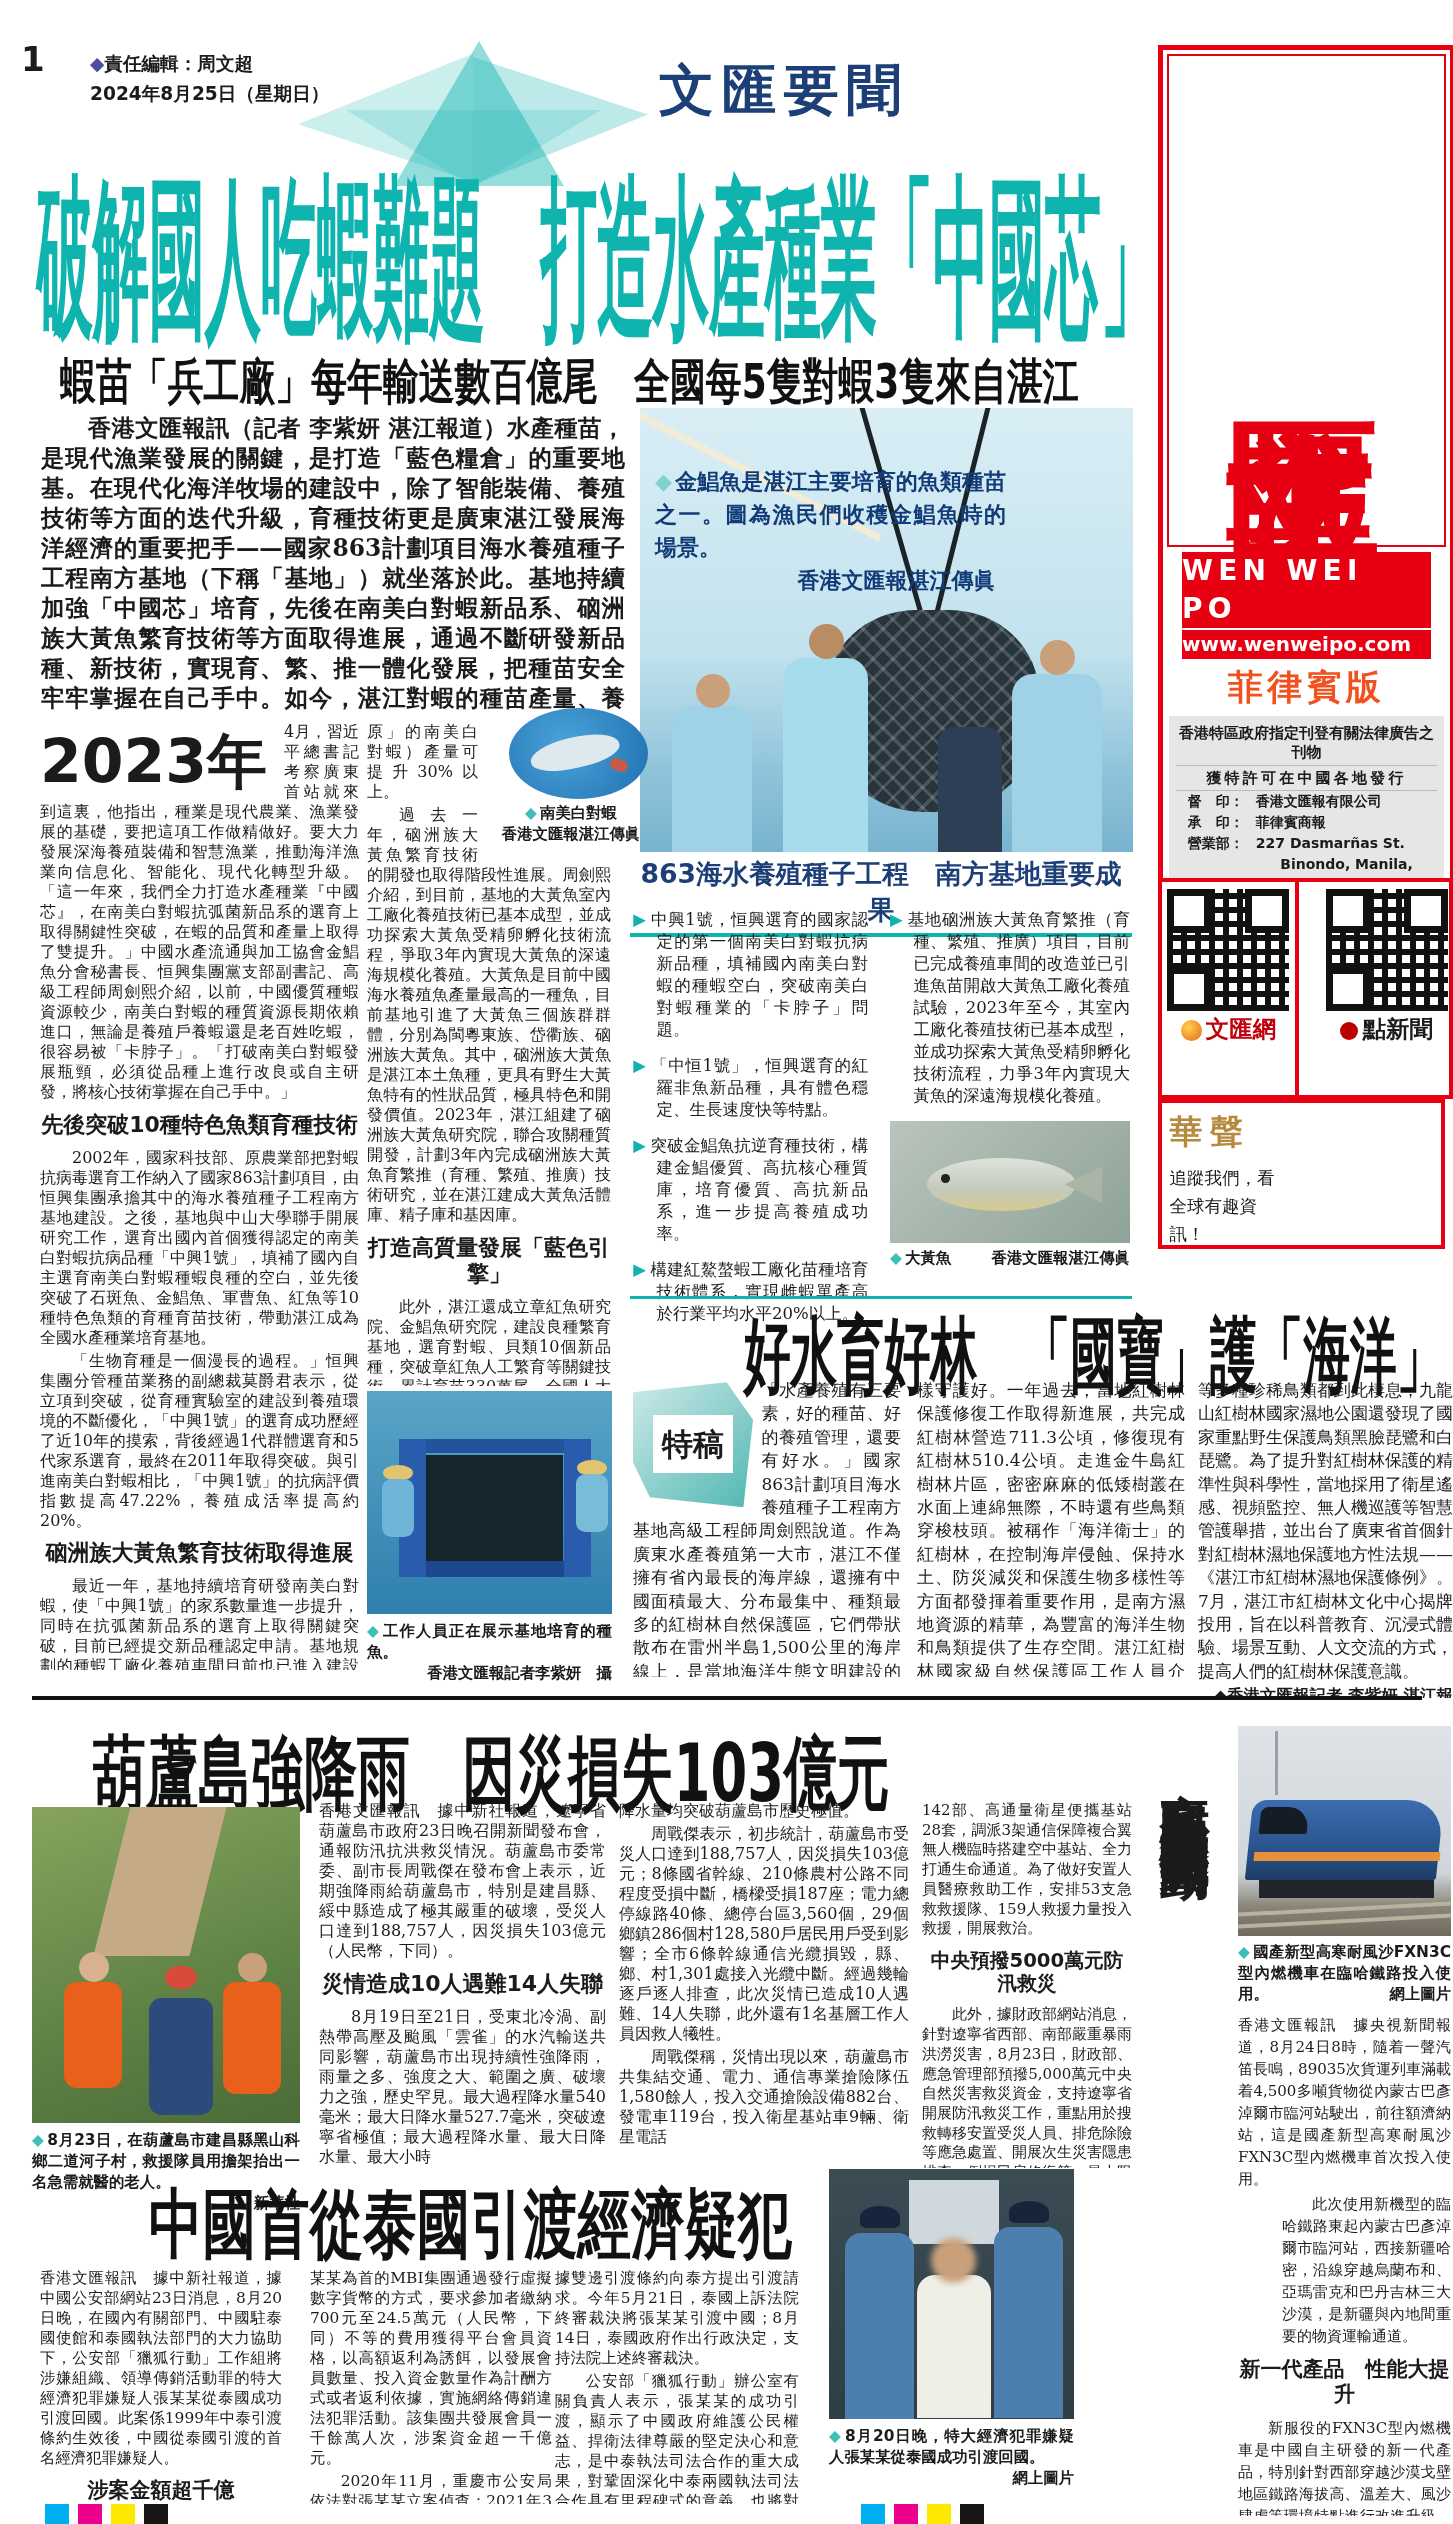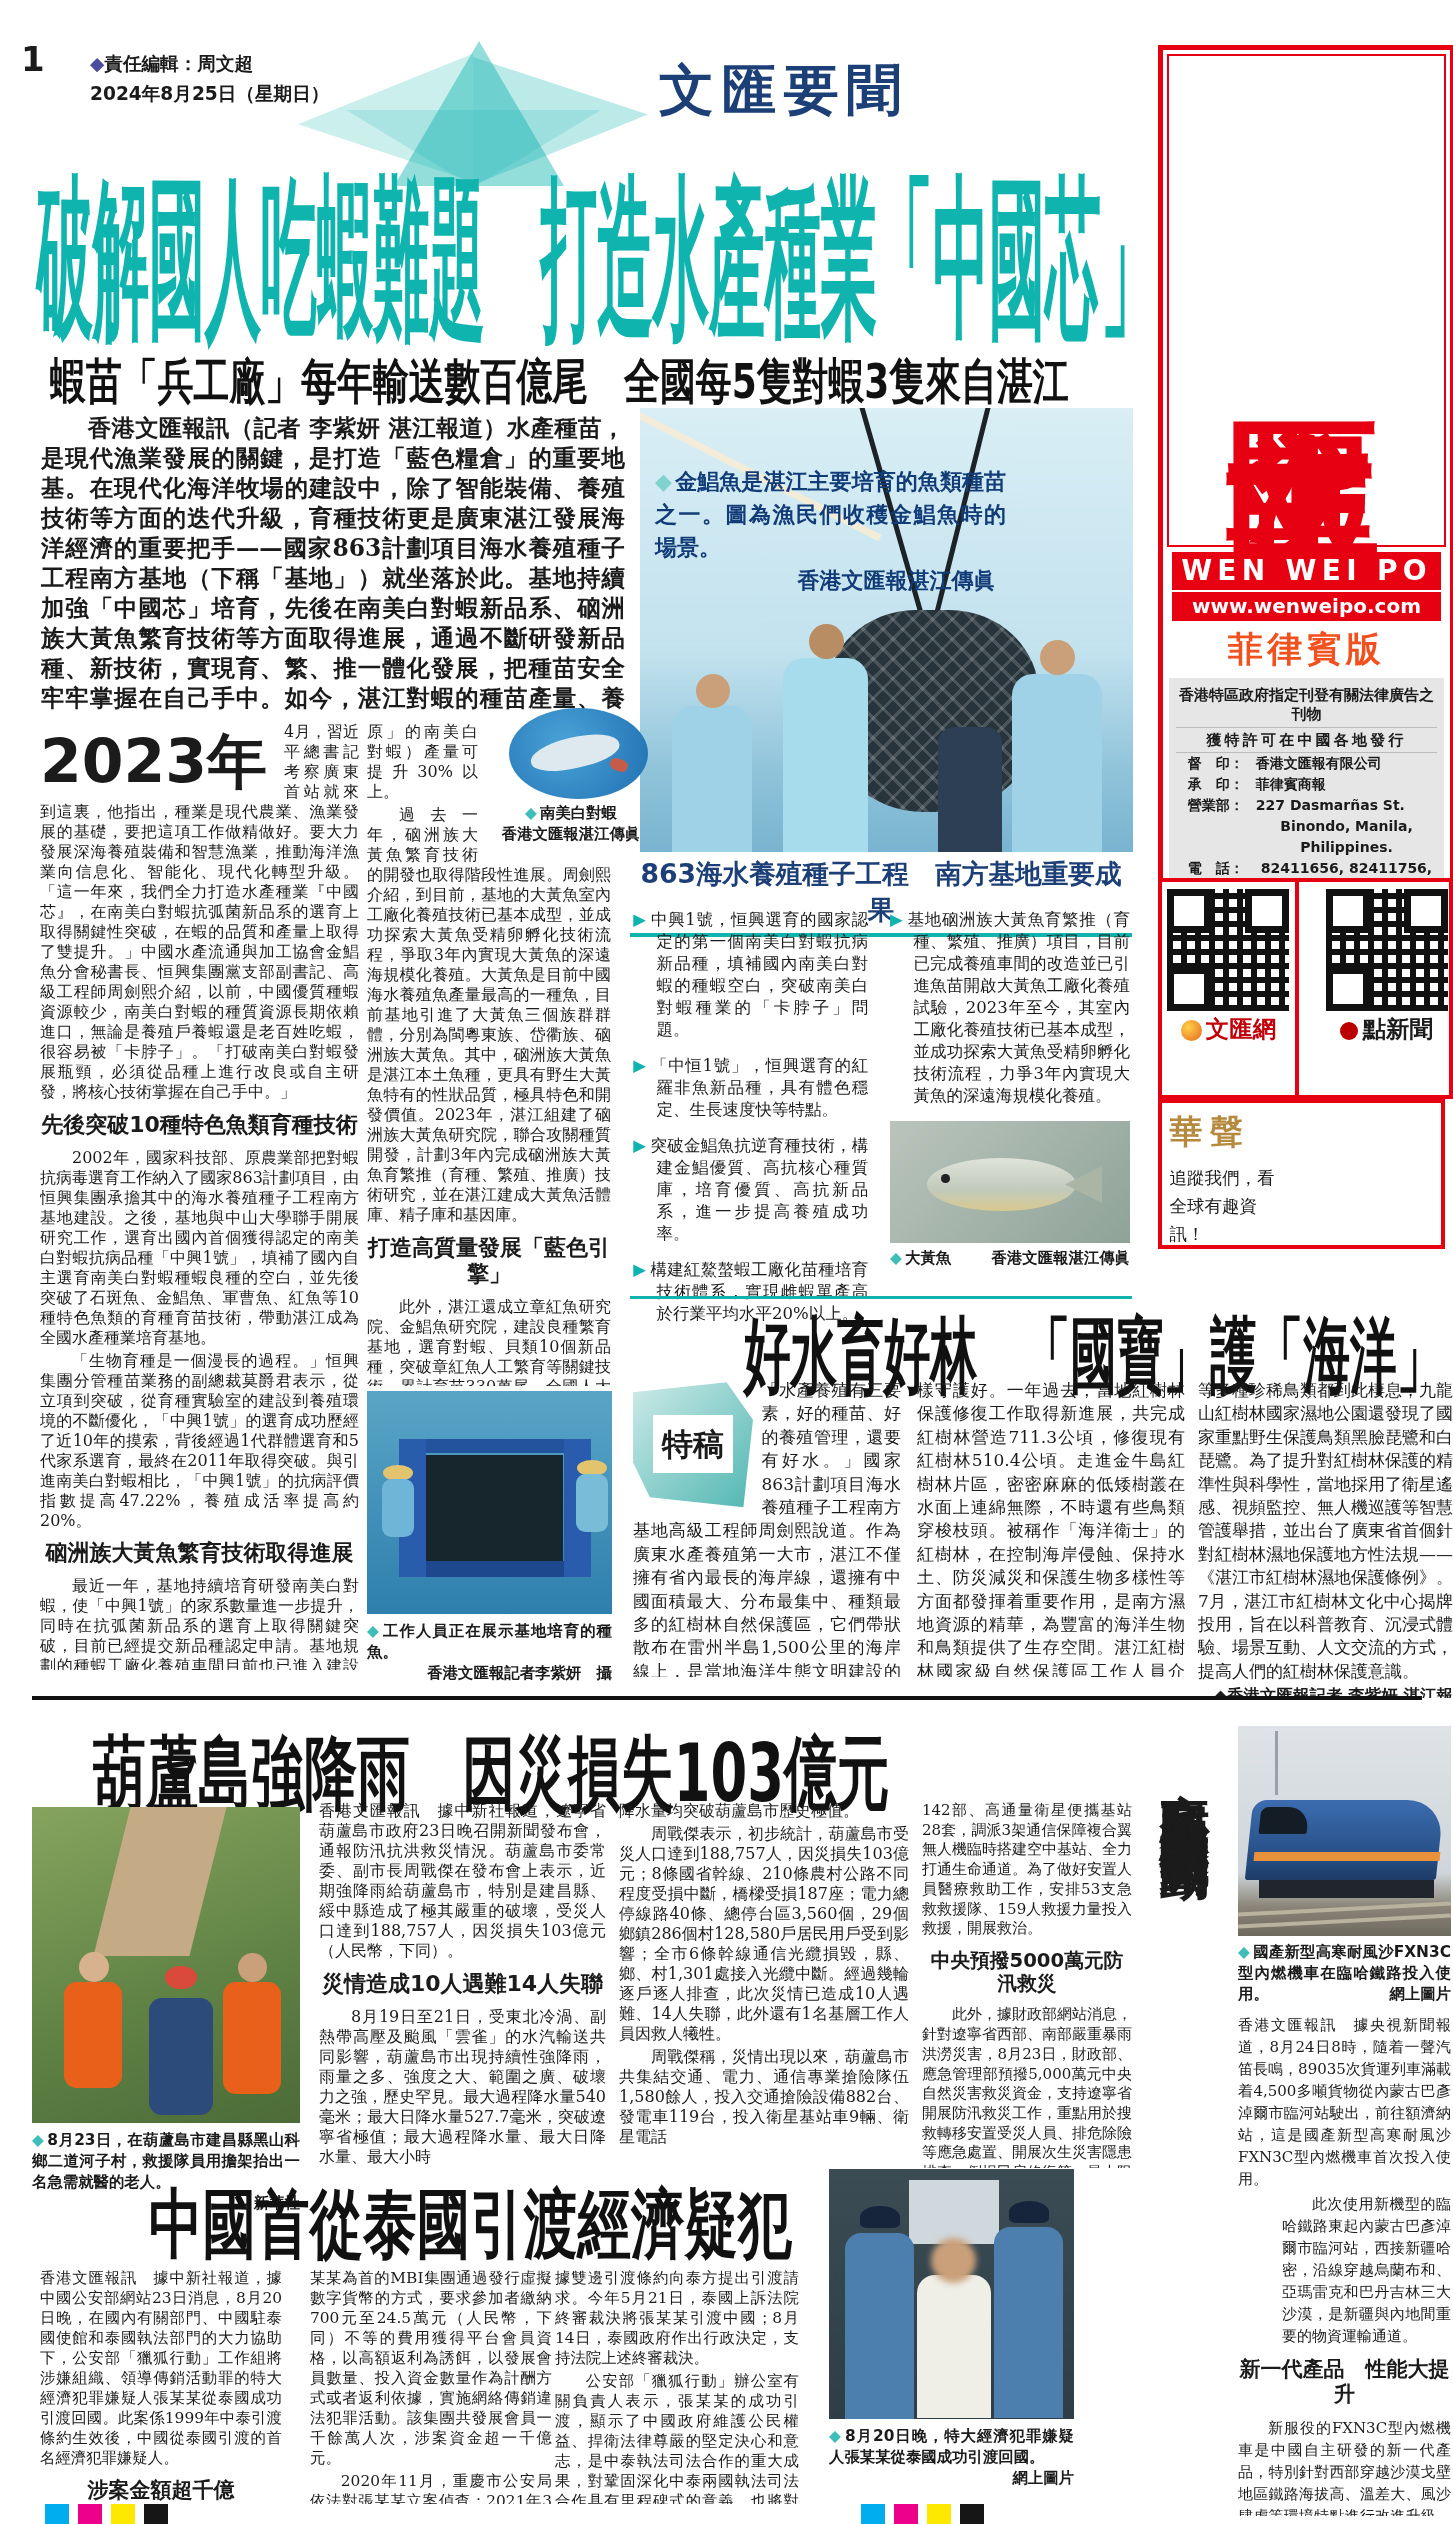--- a/index.html
+++ b/index.html
@@ -19,22 +19,22 @@
   .dmd{color:#3fbdb8;margin-right:3.2px;}
   .credit-line{display:block;text-align:right;}
   .photo{position:absolute;overflow:hidden;}
   
   .tri{position:absolute;}
   
   .mast-box{position:absolute;left:1158px;top:45px;width:287px;border:5.3px solid #e60012;background:#fff;}
   .logo-frame{border:2.7px solid #e60012;margin:4.3px;height:489px;display:flex;align-items:center;justify-content:center;}
   .wwp-logo{writing-mode:vertical-rl;text-orientation:upright;font-size:155px;line-height:1;
             font-weight:900;color:#e60012;font-family:"DejaVu Serif",serif;letter-spacing:3.2px;}
-  .redbar{background:#e60012;color:#fff;text-align:center;font-weight:900;
-          font-family:"DejaVu Sans",sans-serif;margin:0 9px;}
+  .redbar{background:#e60012;color:#fff;font-weight:900;
+          font-family:"DejaVu Sans",sans-serif;margin:0 19px;}
   .edition{color:#f1511e;font-weight:900;font-size:35px;text-align:center;letter-spacing:4.3px;
            font-family:"DejaVu Sans",sans-serif;padding:5.3px 0 3.2px 0;}
   .pub-panel{background:#e6e6e6;margin:2.1px 6.4px 6.4px 6.4px;padding:5.3px 6.4px;
              font-family:"DejaVu Sans",sans-serif;}
   .notice{font-size:15px;font-weight:700;text-align:center;padding:2.7px 0;border-bottom:1.1px solid #bbb;}
   .pubrow{display:flex;font-size:14px;font-weight:700;line-height:21px;text-align:center;}
   .pubrow .k{width:80px;flex:none;}
   .volume{font-size:15.4px;font-weight:900;text-align:center;padding-top:3.2px;}
   .qr-box{position:absolute;left:1158px;top:878px;width:287px;height:213px;border:4.3px solid #e60012;
           display:flex;background:#fff;}
@@ -74,21 +74,21 @@
     <div class="tri" style="left:0;top:12.8px;width:175px;height:128px;background:rgba(16,180,175,.22);clip-path:polygon(0 55%,100% 0,100% 100%);"></div>
     <div class="tri" style="left:96px;top:0;width:170px;height:145px;background:rgba(16,180,175,.45);clip-path:polygon(50% 0,100% 100%,0 100%);"></div>
     <div class="tri" style="left:175px;top:16px;width:175px;height:128px;background:rgba(16,180,175,.28);clip-path:polygon(0 0,100% 45%,0 100%);"></div>
     <div class="tri" style="left:48px;top:69px;width:255px;height:77px;background:rgba(16,180,175,.18);clip-path:polygon(0 0,100% 0,50% 100%);"></div>
   </div>
   <div class="abs" style="left:659px;top:54px;font-size:55px;font-weight:900;color:#1c3f77;letter-spacing:7.4px;">文匯要聞</div>
 
   <div class="abs" style="left:37px;top:145px;width:1100px;height:183px;">
     <div class="stretch" style="font-size:80px;color:#10b4af;transform:scale(0.70,2.18);">破解國人吃蝦難題　打造水產種業「中國芯」</div>
   </div>
-  <div class="abs" style="left:50px;top:348px;width:1079px;height:53px;text-align:center;">
+  <div class="abs" style="left:60px;top:348px;width:1079px;height:53px;text-align:center;">
     <div class="stretch" style="font-size:39px;color:#111;transform:scale(0.92,1.25);">蝦苗「兵工廠」每年輸送數百億尾　全國每5隻對蝦3隻來自湛江</div>
   </div>
 
   <div class="abs" style="left:41px;top:413px;width:584px;height:298px;font-size:23.4px;line-height:30px;font-weight:700;text-align:justify;text-indent:2em;overflow:hidden;">香港文匯報訊（記者 李紫妍 湛江報道）水產種苗，是現代漁業發展的關鍵，是打造「藍色糧倉」的重要地基。在現代化海洋牧場的建設中，除了智能裝備、養殖技術等方面的迭代升級，育種技術更是廣東湛江發展海洋經濟的重要把手——國家863計劃項目海水養殖種子工程南方基地（下稱「基地」）就坐落於此。基地持續加強「中國芯」培育，先後在南美白對蝦新品系、硇洲族大黃魚繁育技術等方面取得進展，通過不斷研發新品種、新技術，實現育、繁、推一體化發展，把種苗安全牢牢掌握在自己手中。如今，湛江對蝦的種苗產量、養殖面積、養殖產量、飼料產量、加工規模、出口量和交易額七項指標均居全國地級以上市第一，有着「中國對蝦之都」的美譽。據統計，全國每5隻對蝦，就有3隻來自湛江。這裏還被譽為蝦苗「兵工廠」，每年向全國輸送數百億尾對蝦苗。</div>
 
   <div class="photo" style="left:640px;top:408px;width:493px;height:444px;background:linear-gradient(180deg,#d9eef5 0%,#c2e2ee 55%,#8fc3da 82%,#79b3cf 100%);">
     <div class="abs" style="left:-21px;top:64px;width:276px;height:7.4px;background:#f2ecd9;transform:rotate(27deg);"></div>
     <div class="abs" style="left:250px;top:-16px;width:4.8px;height:244px;background:#1c2328;transform:rotate(-16deg);"></div>
     <div class="abs" style="left:319px;top:-16px;width:4.8px;height:244px;background:#1c2328;transform:rotate(14deg);"></div>
     <div class="abs" style="left:186px;top:202px;width:213px;height:202px;border-radius:42% 42% 46% 46%;background:#27343b;background-image:repeating-linear-gradient(45deg,rgba(255,255,255,.16) 0 3.2px,transparent 3.2px 14px),repeating-linear-gradient(-45deg,rgba(255,255,255,.16) 0 3.2px,transparent 3.2px 14px);"></div>

